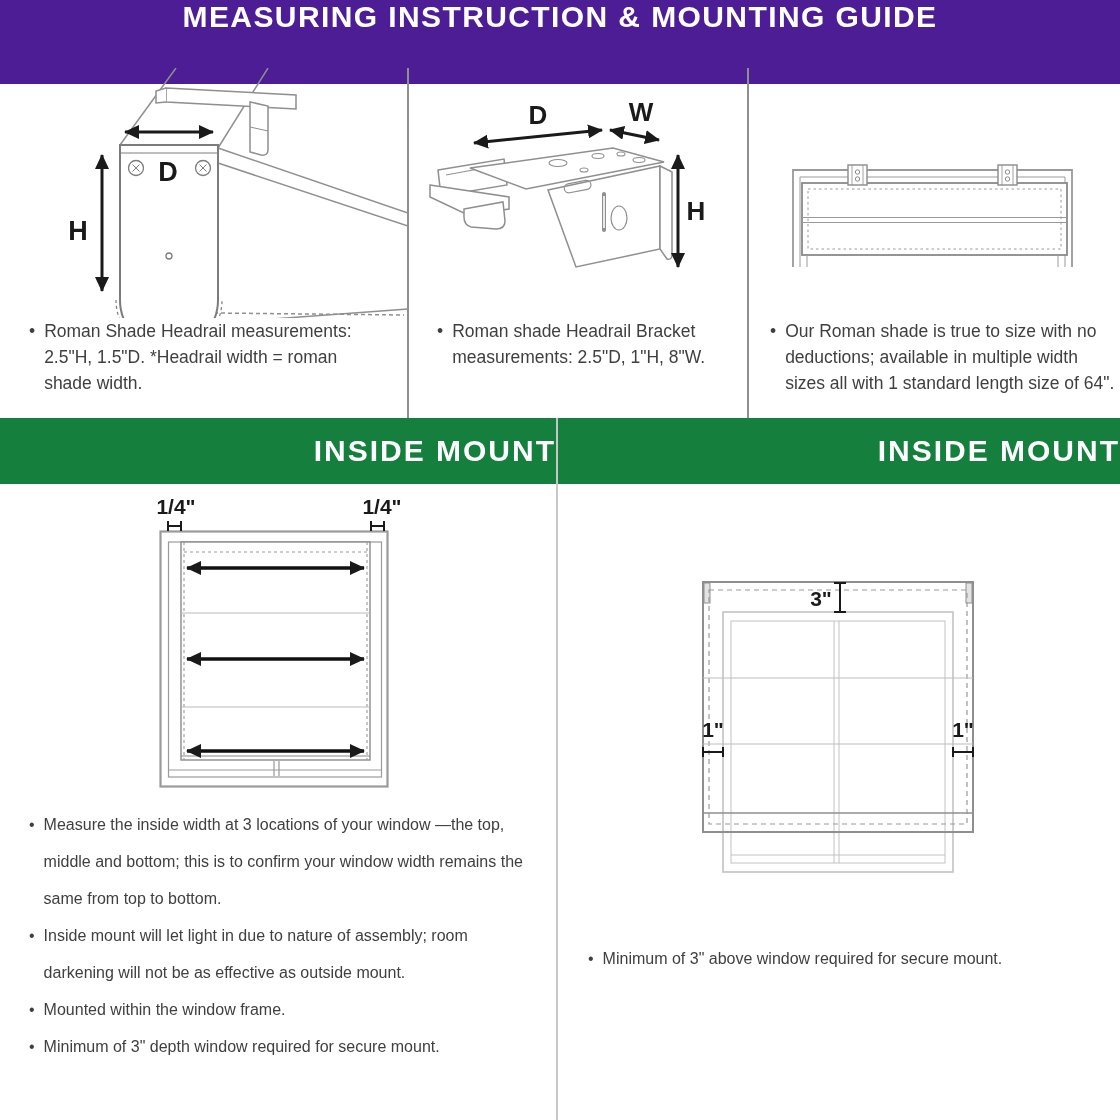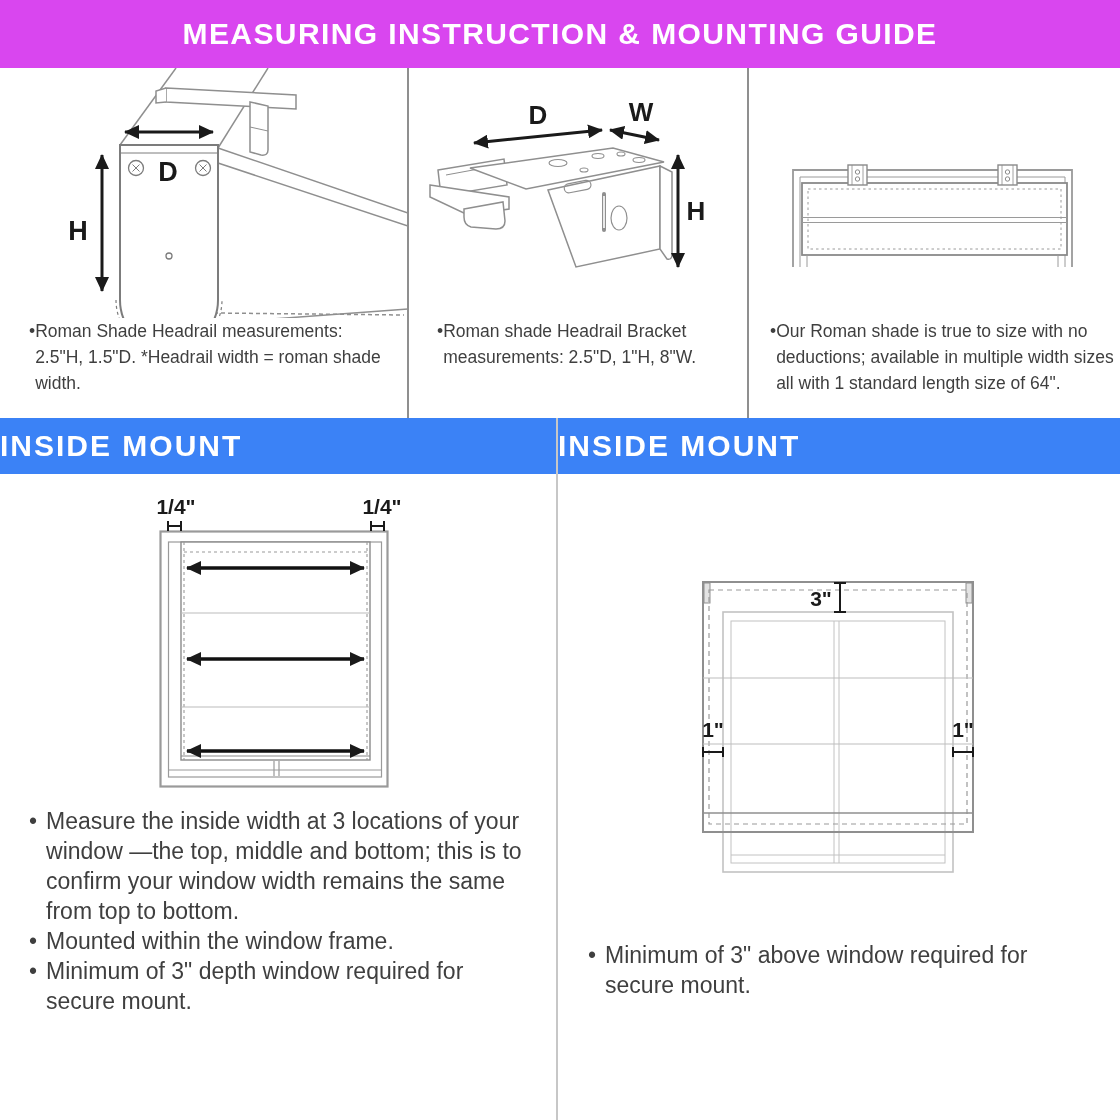--- a/index.html
+++ b/index.html
@@ -1,34 +1,34 @@
 <!DOCTYPE html>
 <html><head>
 <meta charset="utf-8">
 <style>
   *{box-sizing:border-box;margin:0;padding:0}
   html,body{width:1120px;height:1120px}
   body{font-family:"Liberation Sans",sans-serif;background:#fff;color:#3f3f3f;position:relative;overflow:hidden}
   .abs{position:absolute}
-  .topbar{left:0;top:0;width:1120px;height:68px;background:#d946ef;display:flex;align-items:center;justify-content:center}
+  .topbar{left:0;top:0;width:1120px;height:84px;background:#4c1d95;display:flex;align-items:flex-start;justify-content:center}
   .topbar h1{color:#fff;font-size:30px;font-weight:700;letter-spacing:1.4px}
   .vline{width:2px;background:#8f8f8f}
   .sep1{left:407px;top:68px;height:350px}
   .sep2{left:747px;top:68px;height:350px}
-  .bar{top:418px;height:56px;background:#3b82f6;display:flex;align-items:center;justify-content:flex-start}
+  .bar{top:418px;height:66px;background:#15803d;display:flex;align-items:center;justify-content:flex-end}
   .bar .bartxt{color:#fff;font-size:30px;font-weight:700;letter-spacing:2px}
   .bar-inside{left:0;width:556px}
   .bar-outside{left:558px;width:562px}
   .midline{left:556px;top:418px;width:2px;height:702px;background:#c7c7c7}
-  .note{display:flex;font-size:17.5px;line-height:26px}
+  .note{display:flex;gap:9px;font-size:17.5px;line-height:26px}
   .bu::before{content:"\2022"}
   .bu{flex:0 0 auto}
   .tx{flex:1 1 auto}
   .nt-title{display:block}
-  ul.blist{list-style:none;font-size:23px;line-height:30px}
+  ul.blist{list-style:none;font-size:16px;line-height:37px}
   ul.blist li{display:flex;gap:9px}
   svg text{font-family:"Liberation Sans",sans-serif;font-weight:700;fill:#1a1a1a}
 </style>
 </head>
 <body>
 
 <svg width="0" height="0" style="position:absolute" aria-hidden="true">
   <defs>
     <marker id="ah" markerUnits="userSpaceOnUse" markerWidth="16" markerHeight="14" refX="14" refY="7" orient="auto-start-reverse">
       <path d="M0,0 L15,7 L0,14 Z" fill="#1a1a1a"></path>
@@ -173,20 +173,24 @@
   <text x="382" y="30" font-size="21" text-anchor="middle">1/4"</text>
 </svg>
 
 <ul class="abs blist" style="left:29px;top:806px;width:506px">
   <li>
       <span class="bu"></span>
       <span class="tx">Measure the inside width at 3 locations of your window —the top, middle and bottom; this is to confirm your window width remains the same from top to bottom.</span>
     </li>
   <li>
       <span class="bu"></span>
+      <span class="tx">Inside mount will let light in due to nature of assembly; room darkening will not be as effective as outside mount.</span>
+    </li>
+  <li>
+      <span class="bu"></span>
       <span class="tx">Mounted within the window frame.</span>
     </li>
   <li>
       <span class="bu"></span>
       <span class="tx">Minimum of 3" depth window required for secure mount.</span>
     </li>
 </ul>
 
 <svg class="abs" style="left:557px;top:560px" width="563" height="330" viewBox="0 0 563 330">
   <g stroke="#c2c2c2" fill="none">

